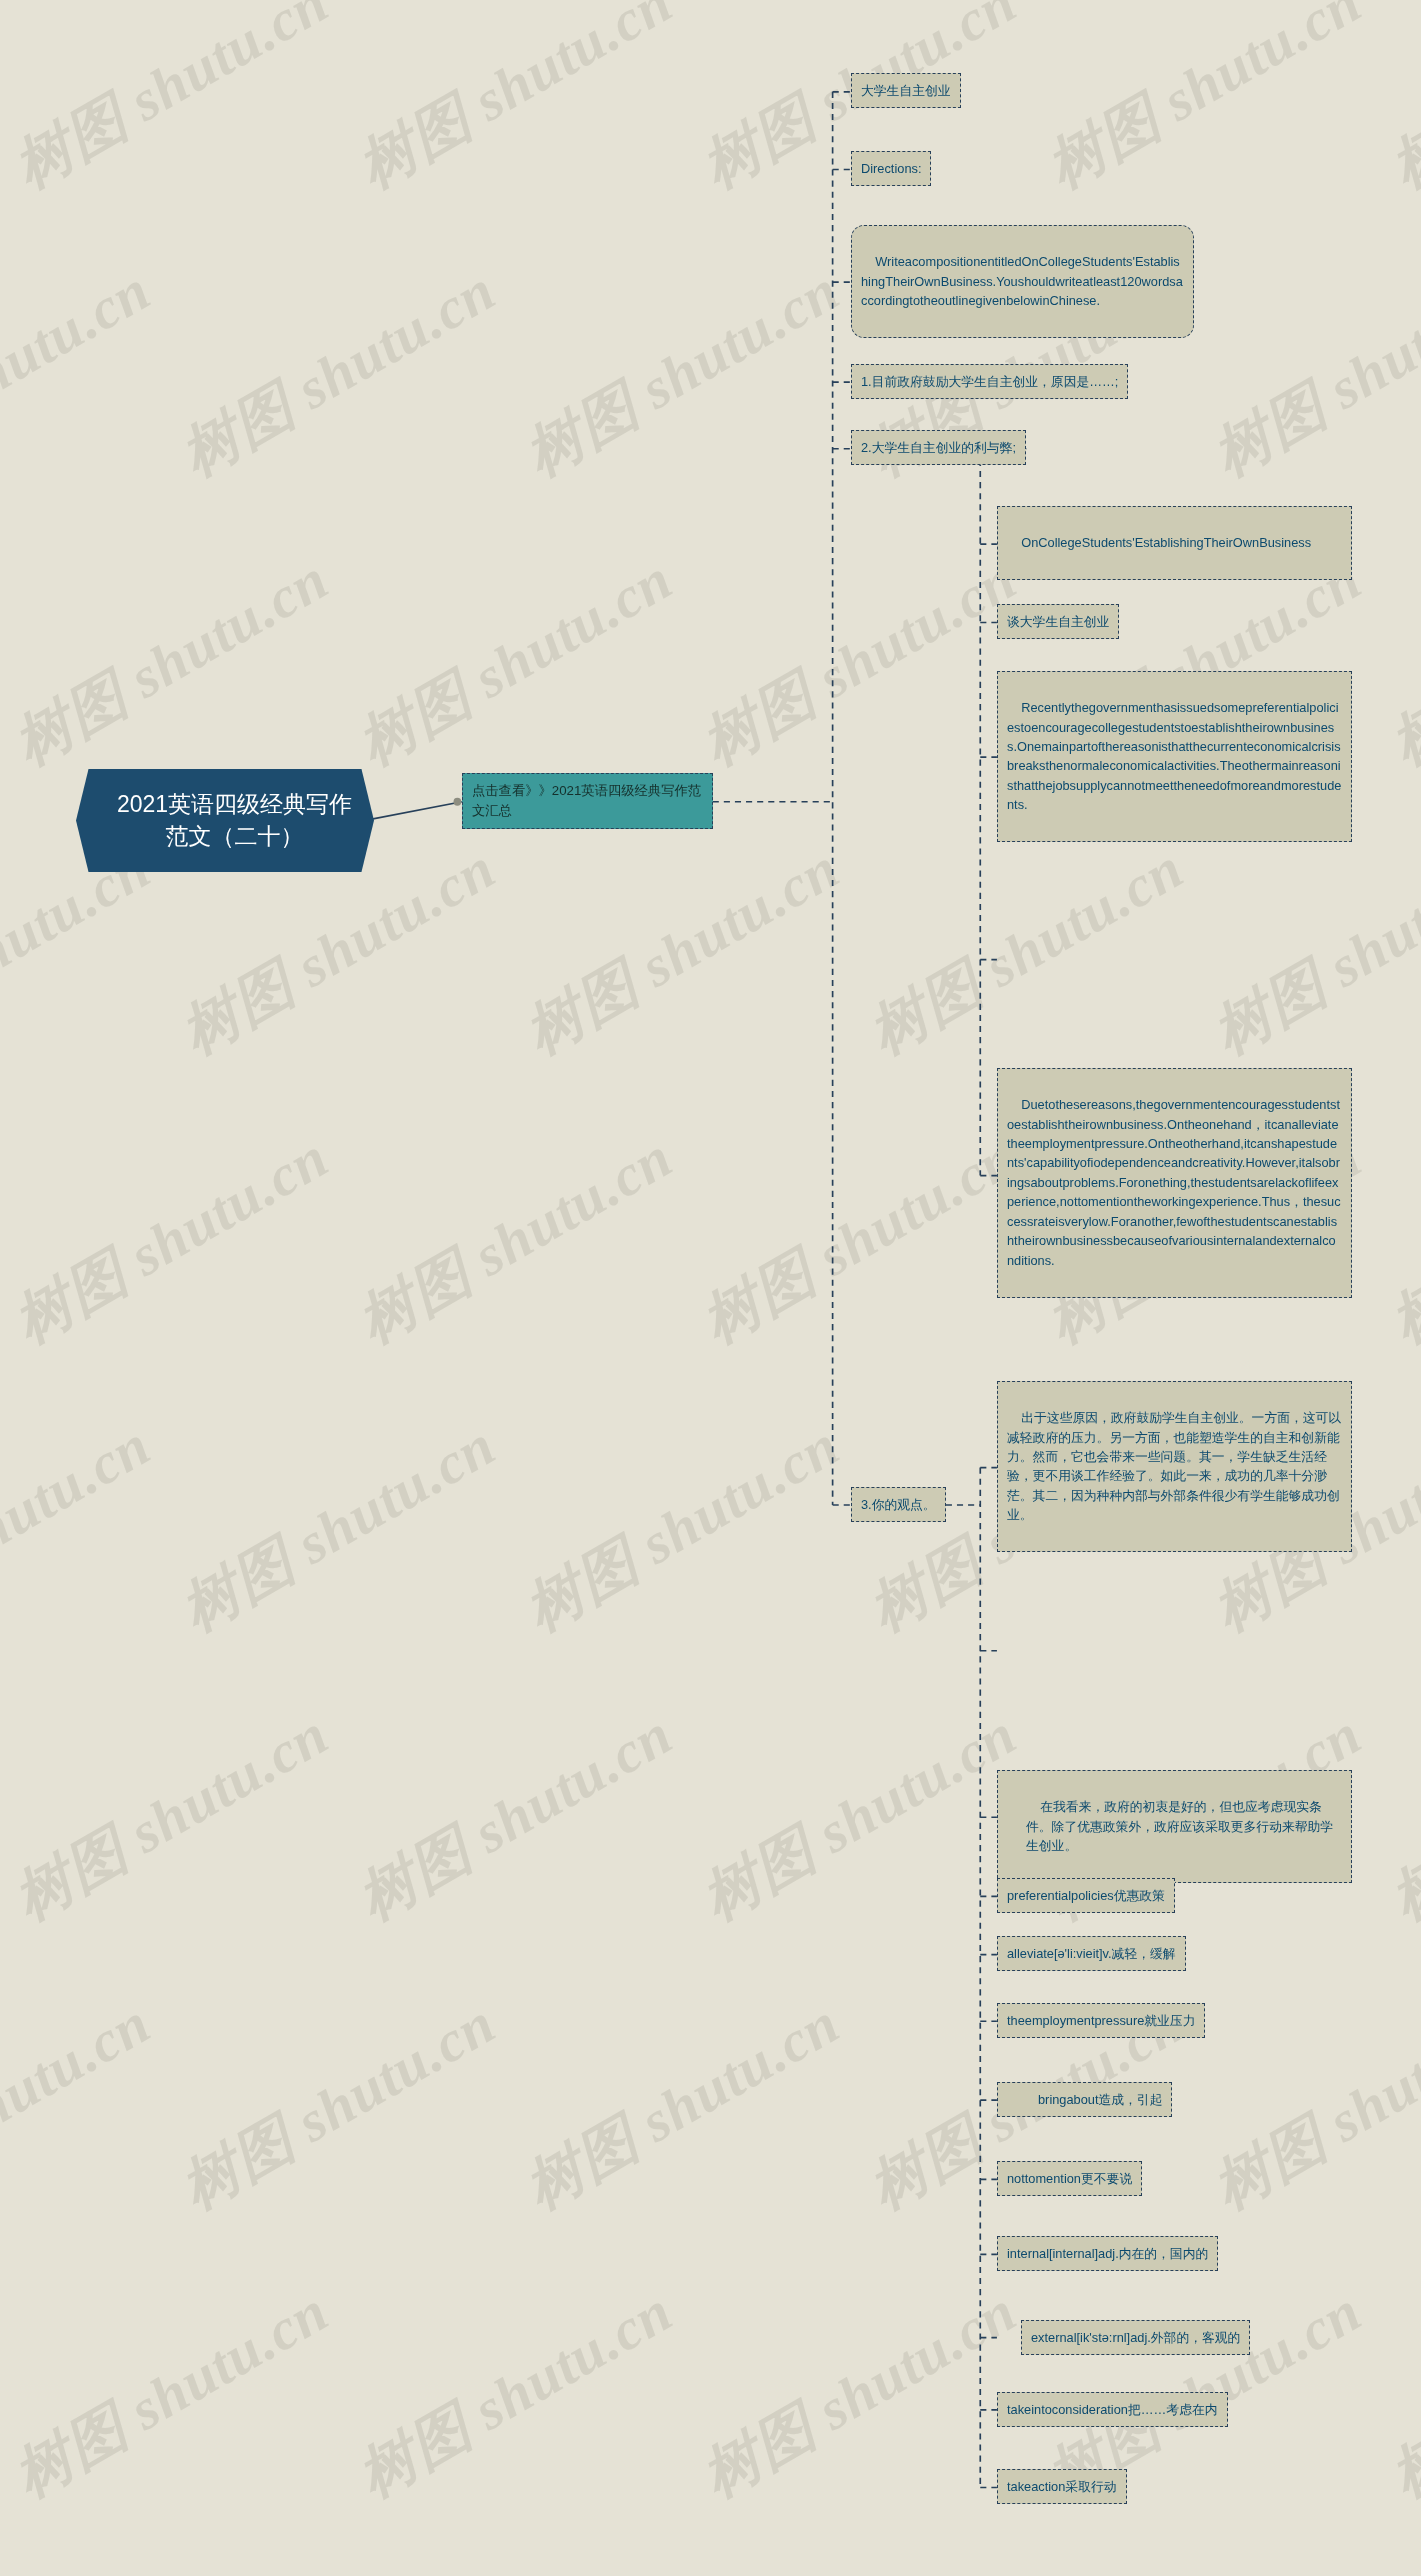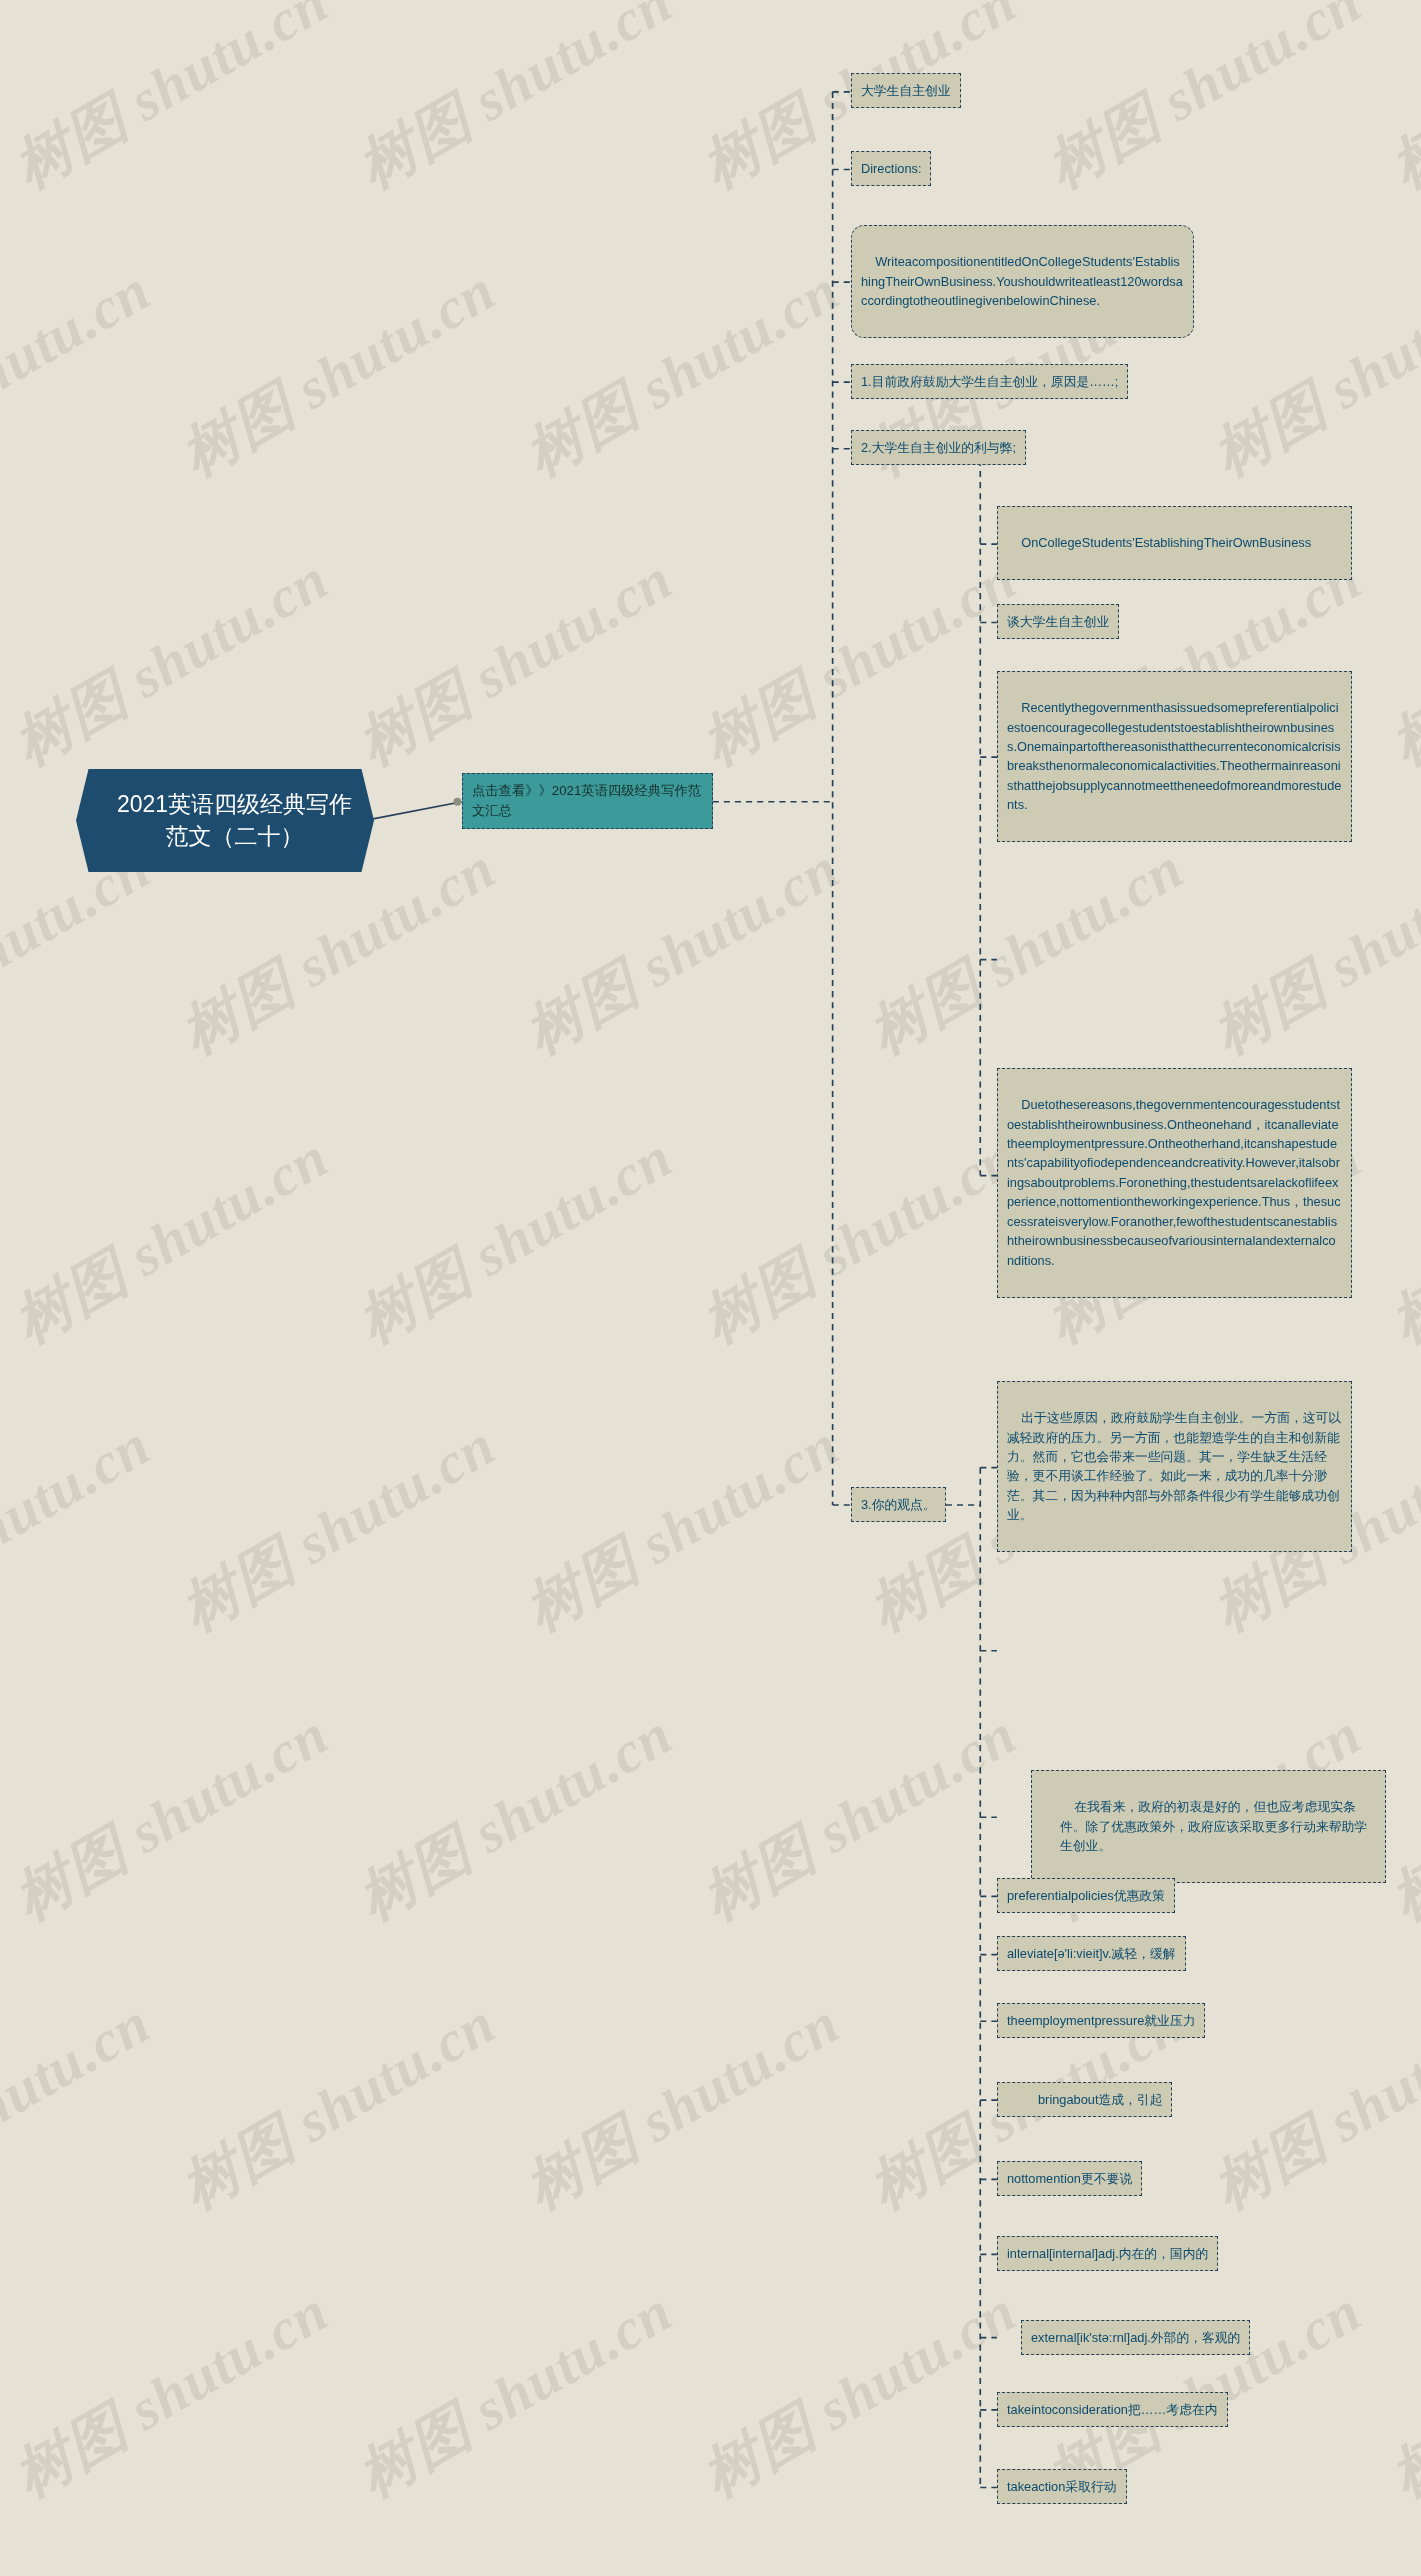--- a/index.html
+++ b/index.html
@@ -226,21 +226,21 @@
 
   <div class="node level4" style="left:997px; top:1068px;">
     <span>Duetothesereasons,thegovernmentencouragesstudentstoestablishtheirownbusiness.Ontheonehand，itcanalleviatetheemploymentpressure.Ontheotherhand,itcanshapestudents'capabilityofiodependenceandcreativity.However,italsobringsaboutproblems.Foronething,thestudentsarelackoflifeexperience,nottomentiontheworkingexperience.Thus，thesuccessrateisverylow.Foranother,fewofthestudentscanestablishtheirownbusinessbecauseofvariousinternalandexternalconditions.</span>
   </div>
 
   <div class="node level4" style="left:997px; top:1381px;">
     <span>出于这些原因，政府鼓励学生自主创业。一方面，这可以减轻政府的压力。另一方面，也能塑造学生的自主和创新能力。然而，它也会带来一些问题。其一，学生缺乏生活经验，更不用谈工作经验了。如此一来，成功的几率十分渺茫。其二，因为种种内部与外部条件很少有学生能够成功创业。</span>
   </div>
 
 
-  <div class="node level4" style="left:1031px; top:1770px;padding-left:28px;">
+  <div class="node level4" style="left:997px; top:1770px;padding-left:28px;">
     <span>在我看来，政府的初衷是好的，但也应考虑现实条件。除了优惠政策外，政府应该采取更多行动来帮助学生创业。</span>
   </div>
 
   <div class="node leaf-oneline" style="left:997px; top:1878px; width:auto;">
     <span>preferentialpolicies优惠政策</span>
   </div>
 
   <div class="node leaf-oneline" style="left:997px; top:1936px; width:auto;">
     <span>alleviate[ə'li:vieit]v.减轻，缓解</span>
   </div>

